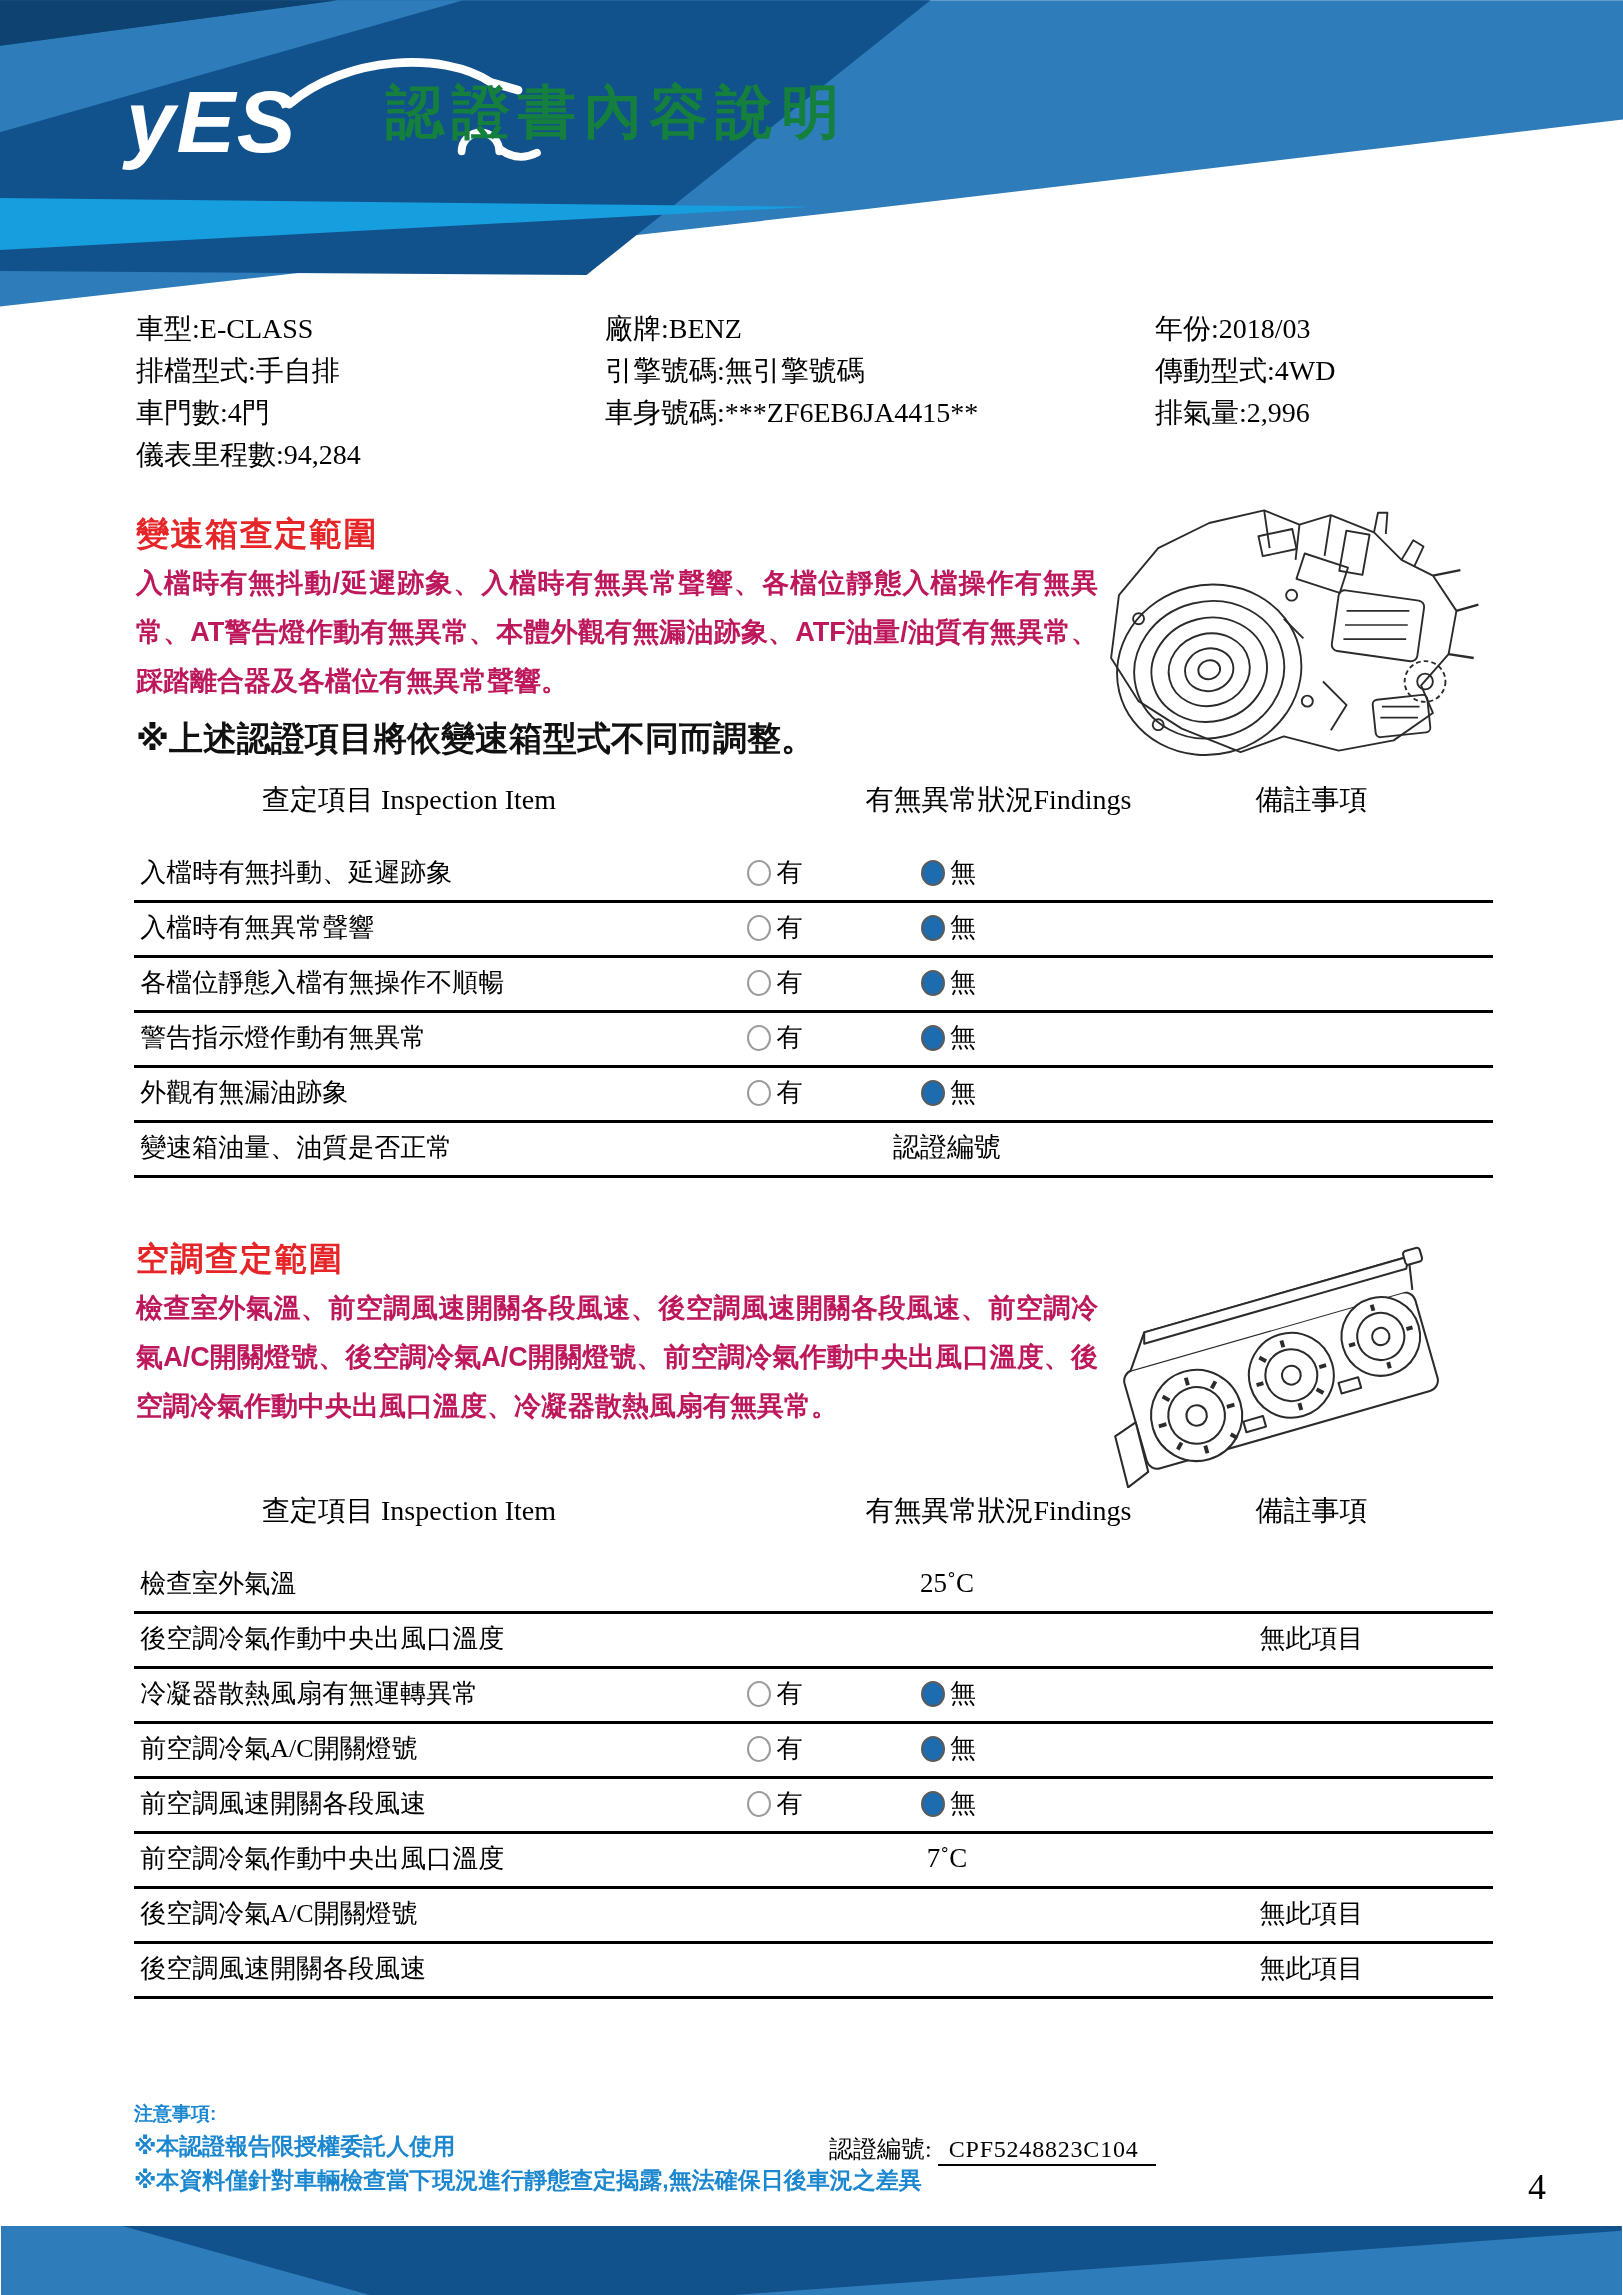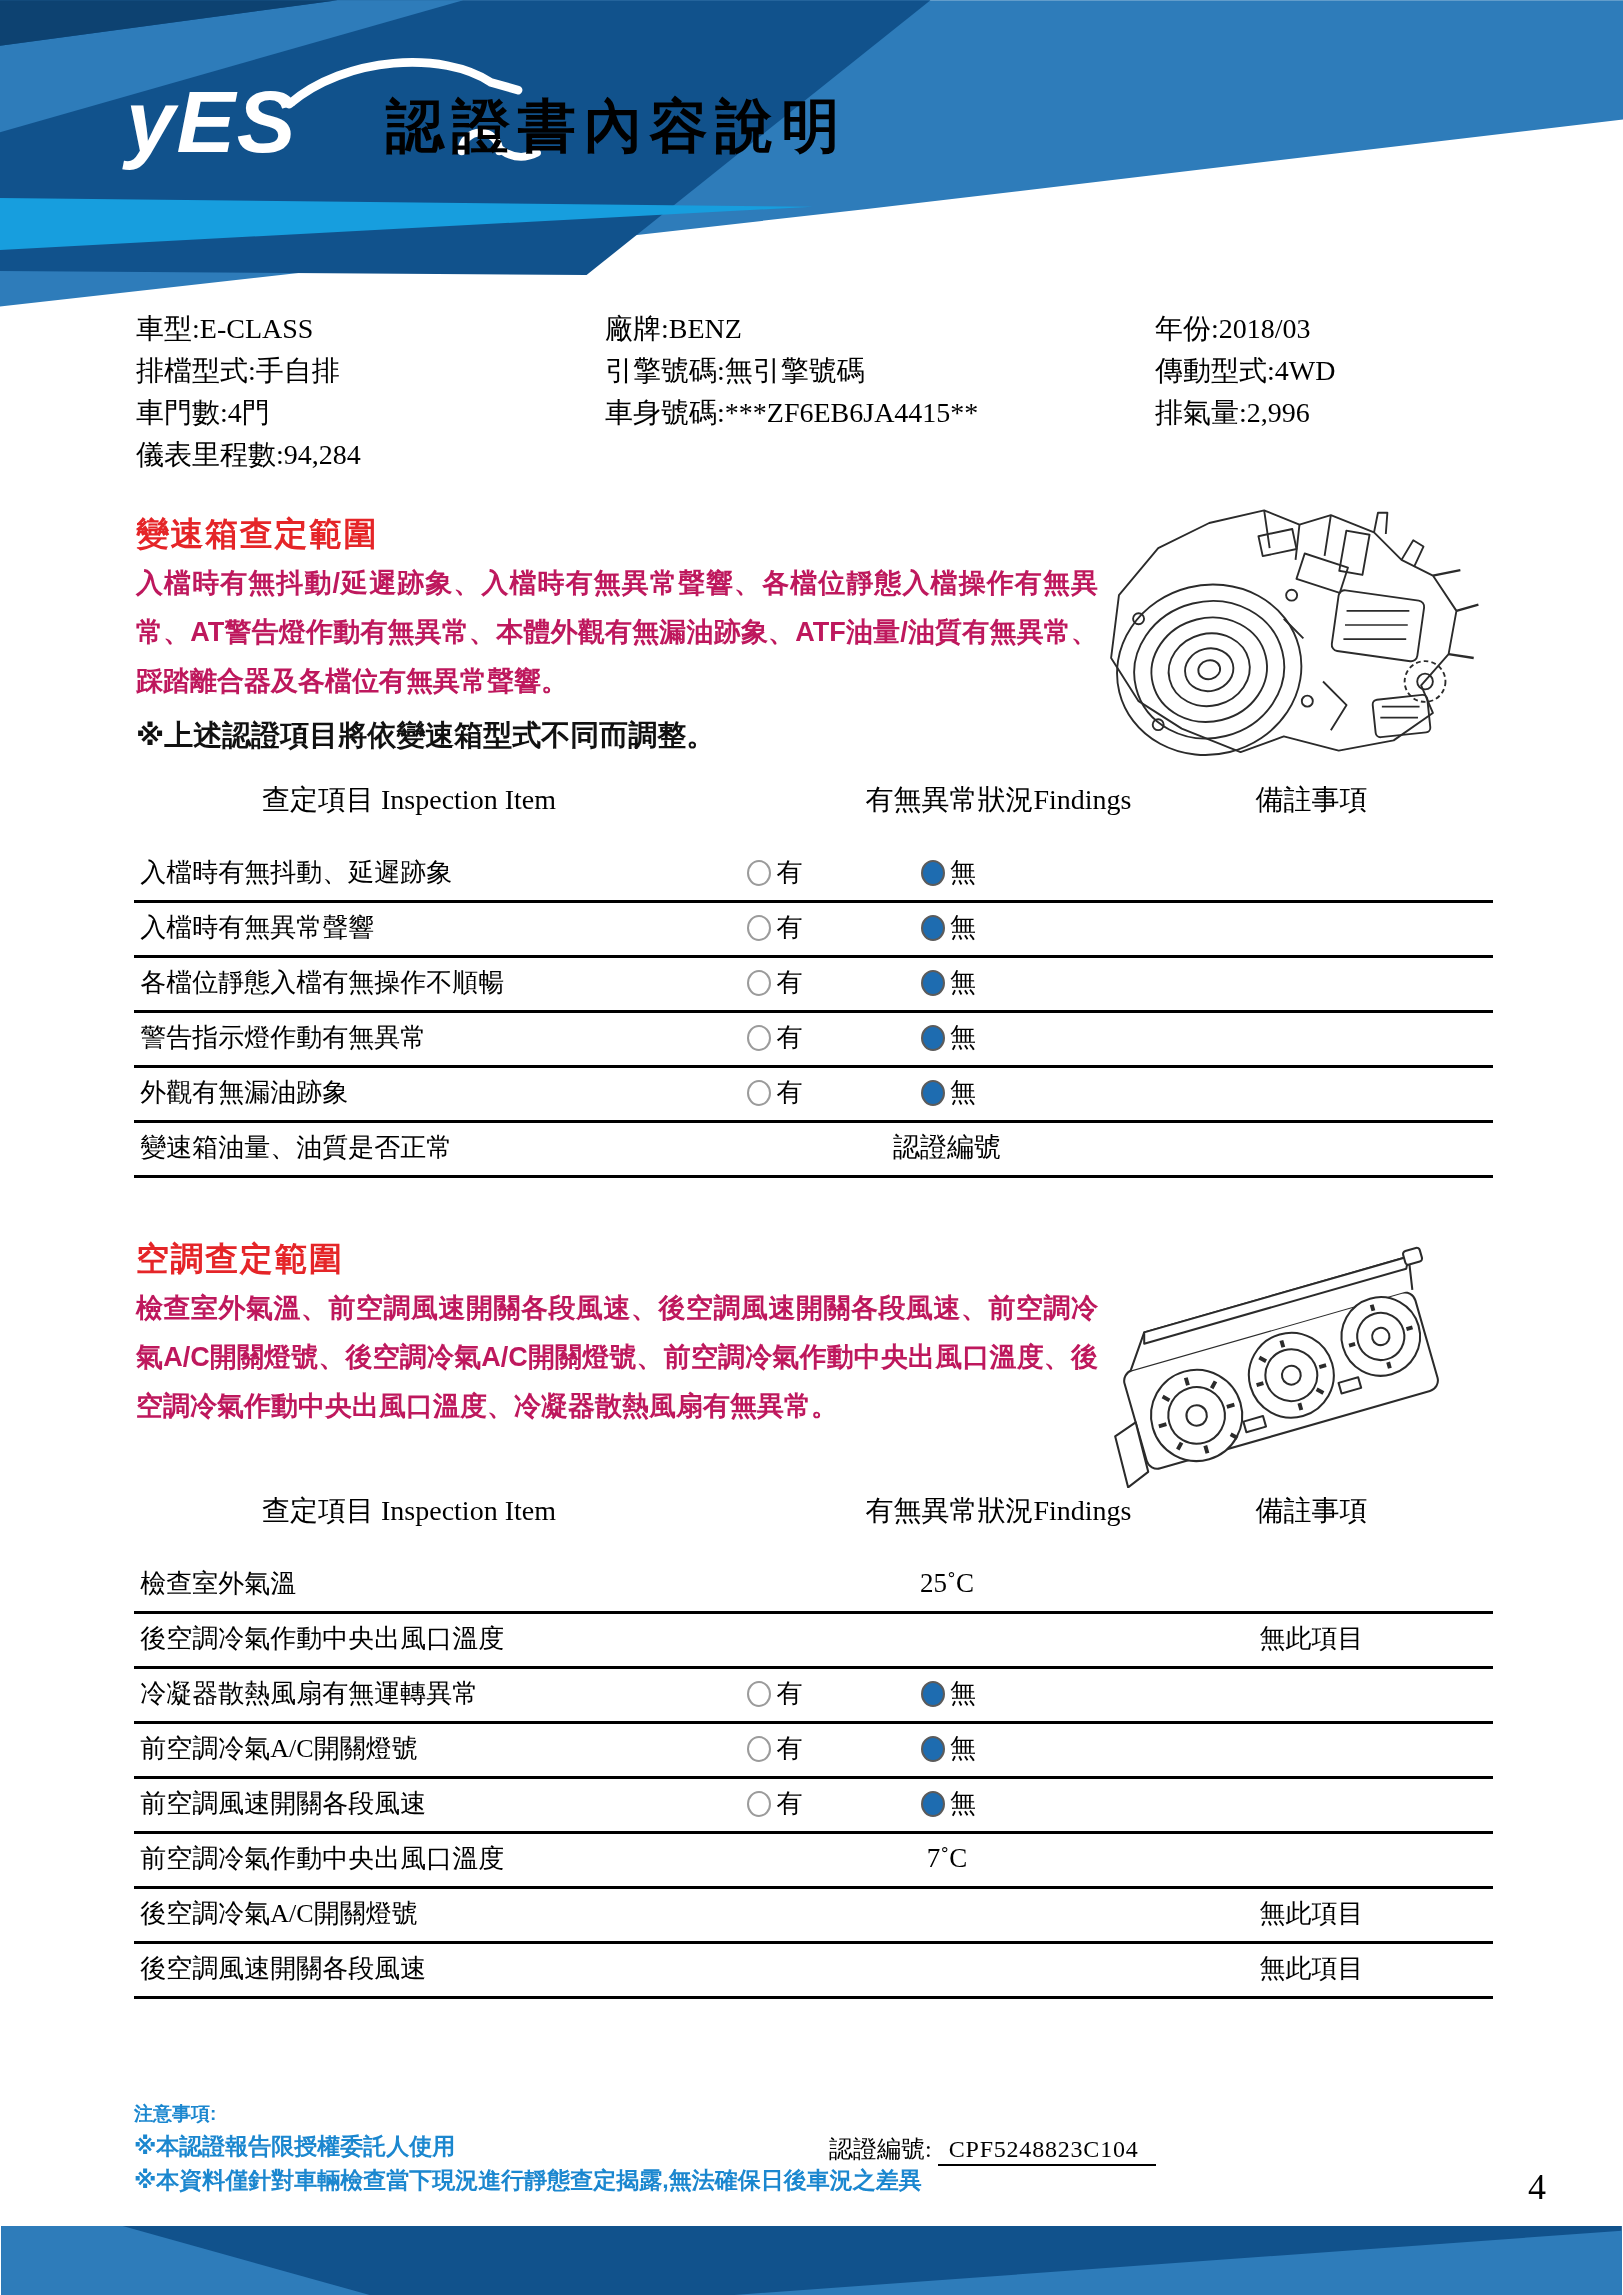--- a/index.html
+++ b/index.html
@@ -6,35 +6,35 @@
   .page{position:relative;width:1623px;height:2295px;background:#ffffff;overflow:hidden;
         font-family:"Liberation Serif","DejaVu Serif",serif;color:#000;}
   svg{display:block}
 
   
   .hdr{position:absolute;left:0;top:0;width:1623px;height:342px;}
   .logo{position:absolute;left:126px;top:63px;width:408px;height:134px;}
   .logo-text{position:absolute;left:0;top:7.9px;font-family:"Liberation Sans","DejaVu Sans",sans-serif;
              font-weight:bold;font-style:italic;font-size:88px;color:#fff;letter-spacing:1.6px;}
   .logo-swoosh{position:absolute;left:149px;top:-14px;}
-  .page-title{position:absolute;left:386px;top:88px;font-family:"Liberation Sans","DejaVu Sans",sans-serif;
-              font-weight:bold;font-size:58px;color:#000000;letter-spacing:7.9px;white-space:nowrap;}
+  .page-title{position:absolute;left:386px;top:74px;font-family:"Liberation Sans","DejaVu Sans",sans-serif;
+              font-weight:bold;font-size:58px;color:#15803d;letter-spacing:7.9px;white-space:nowrap;}
 
   
   .vinfo{position:absolute;left:136px;top:308px;width:1382px;display:grid;
          grid-template-columns:469px 550px 1fr;font-size:28px;line-height:42px;}
   .vinfo span{white-space:nowrap;}
 
   
   .sec-heading{position:absolute;left:136px;font-family:"Liberation Sans","DejaVu Sans",sans-serif;
                font-weight:bold;font-size:33px;color:#e52528;letter-spacing:1.6px;}
   .sec-desc{position:absolute;left:136px;width:962px;font-family:"Liberation Sans","DejaVu Sans",sans-serif;
             font-weight:bold;font-size:27px;line-height:49px;color:#be185d;margin:0;text-align:justify;}
   .sec-note{position:absolute;left:136px;font-family:"Liberation Sans","DejaVu Sans",sans-serif;
-            font-weight:bold;font-size:29px;color:#111;margin:0;}
+            font-weight:bold;font-size:34px;color:#111;margin:0;}
   .fig{position:absolute;}
 
   
   .insp-table{position:absolute;left:134px;width:1359px;}
   .t-head{position:relative;height:67px;font-size:28px;}
   .t-head .h-item{position:absolute;left:0;width:550px;text-align:center;}
   .t-head .h-find{position:absolute;left:613px;width:503px;text-align:center;}
   .t-head .h-remark{position:absolute;left:997px;width:361px;text-align:center;}
   .t-row{position:relative;height:52px;border-bottom:3.9px solid #000;}
   .c-item{position:absolute;left:6.3px;line-height:49px;font-size:26px;white-space:nowrap;text-align:right;}

